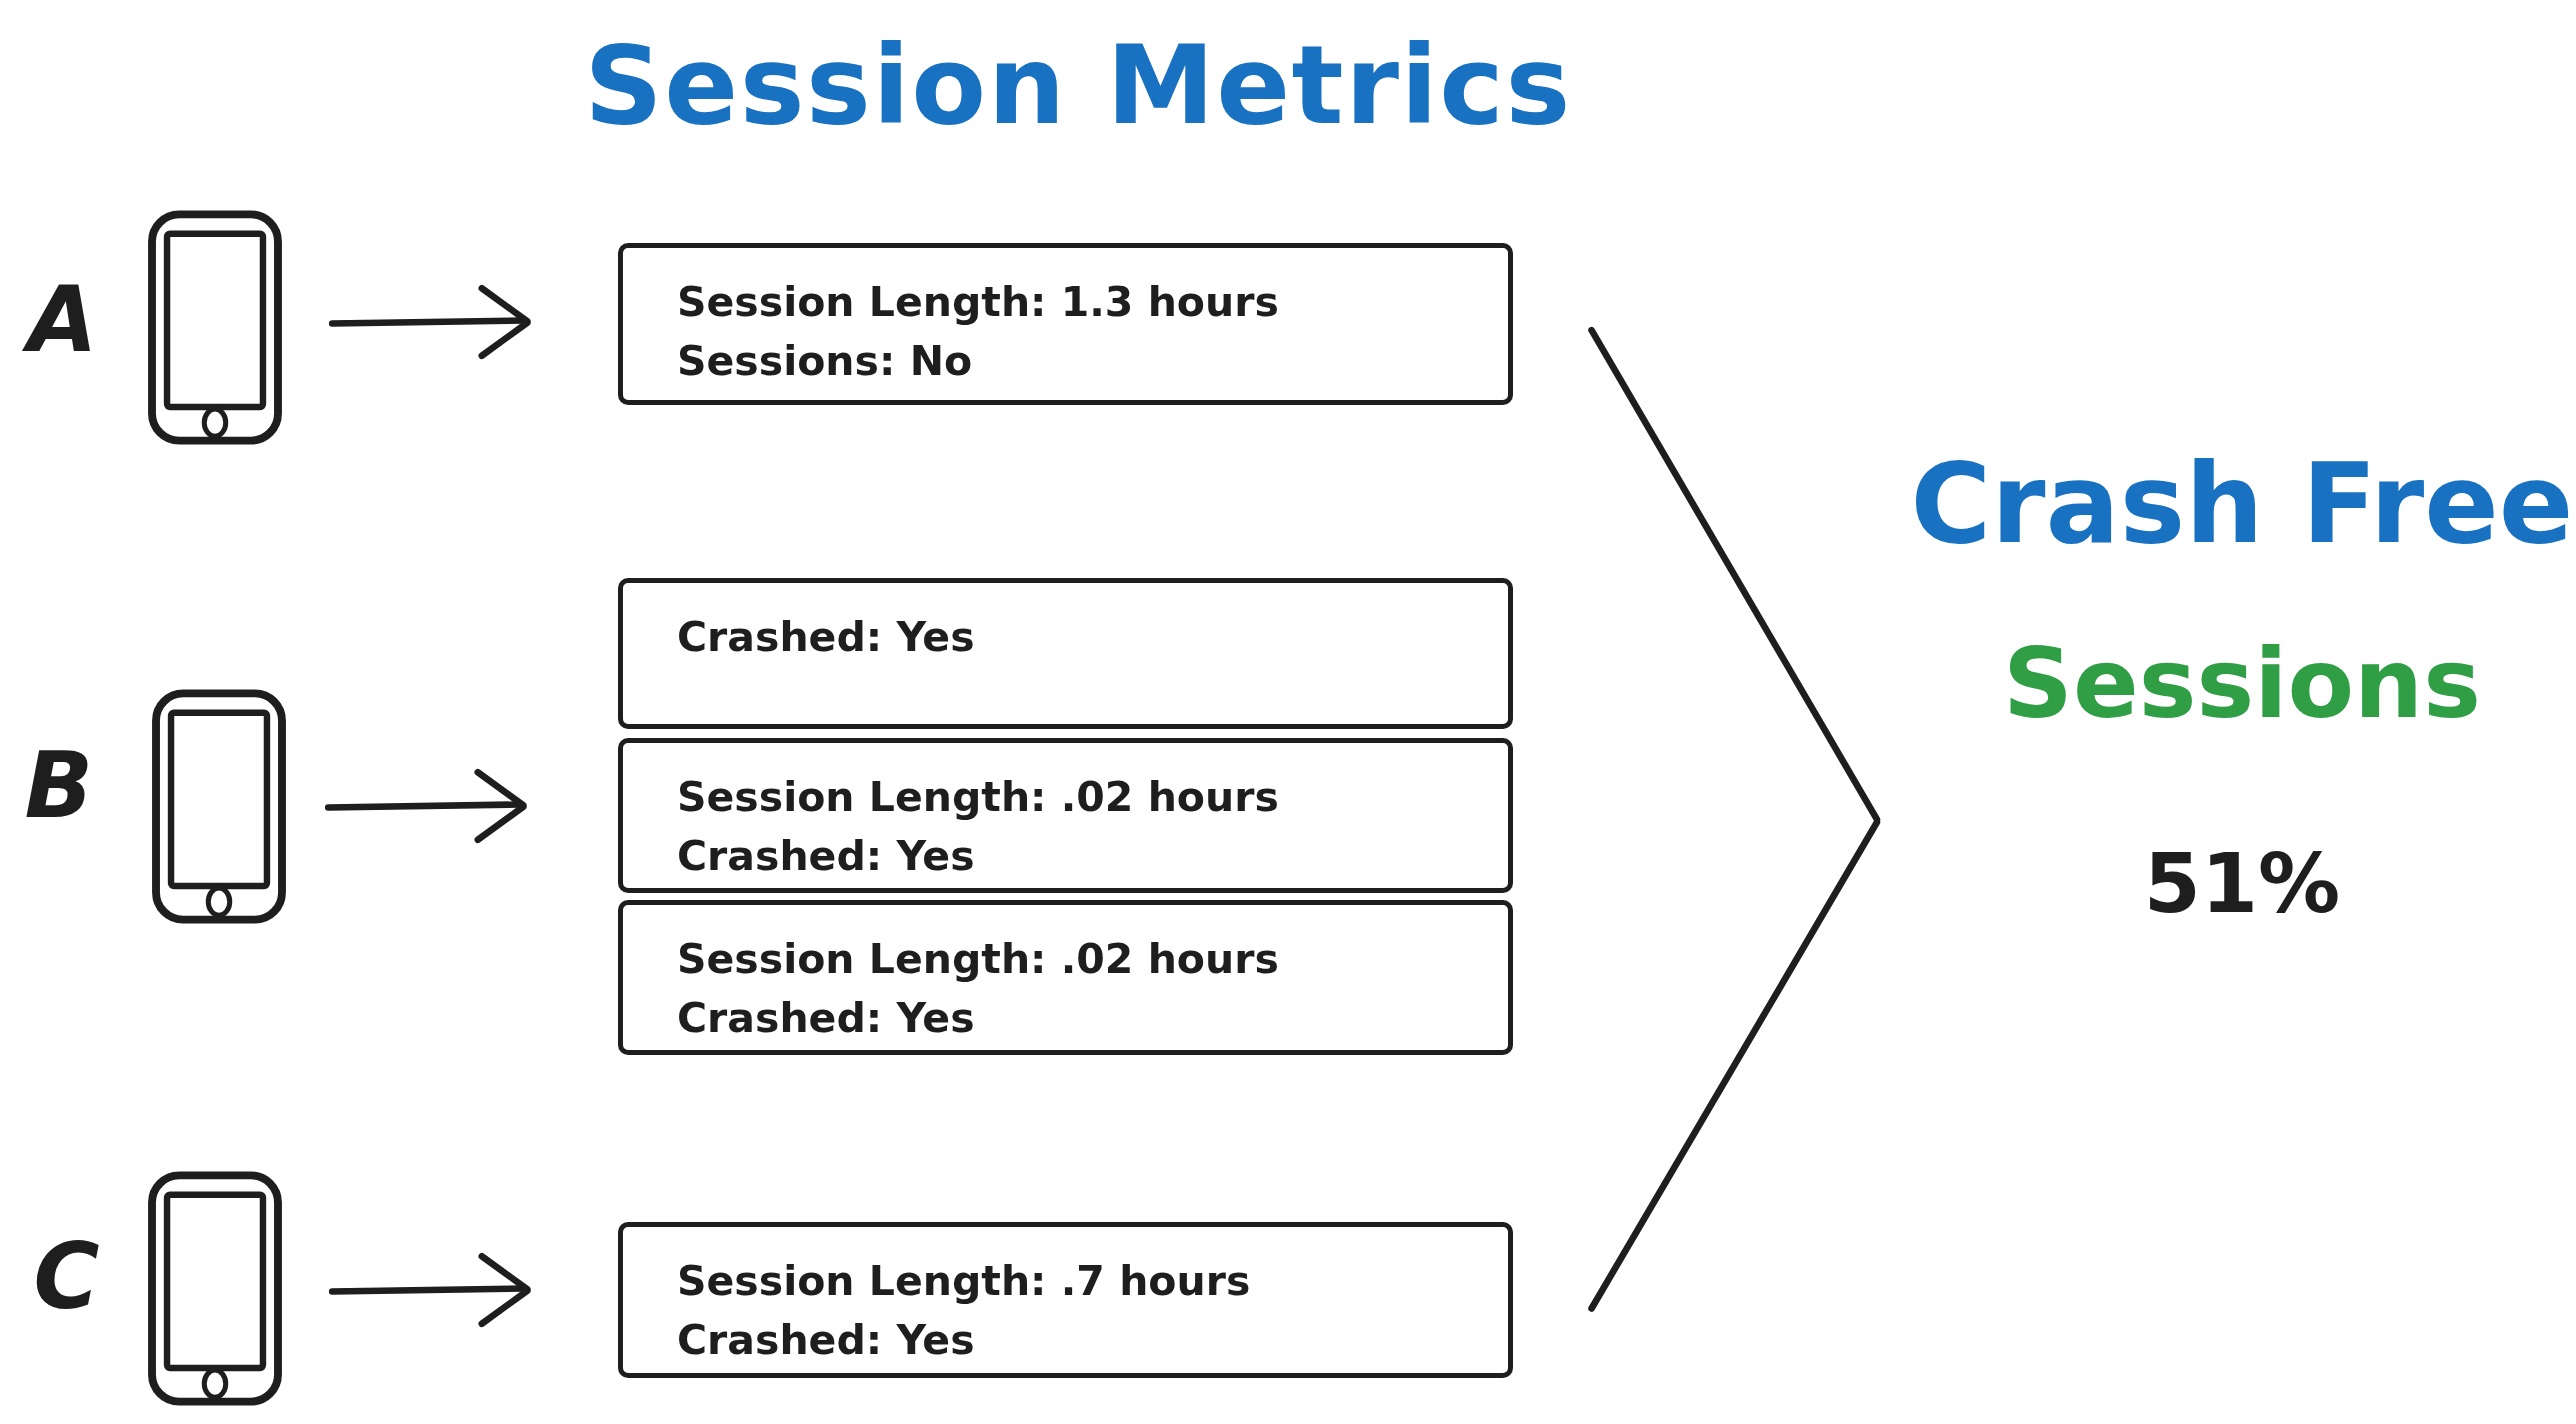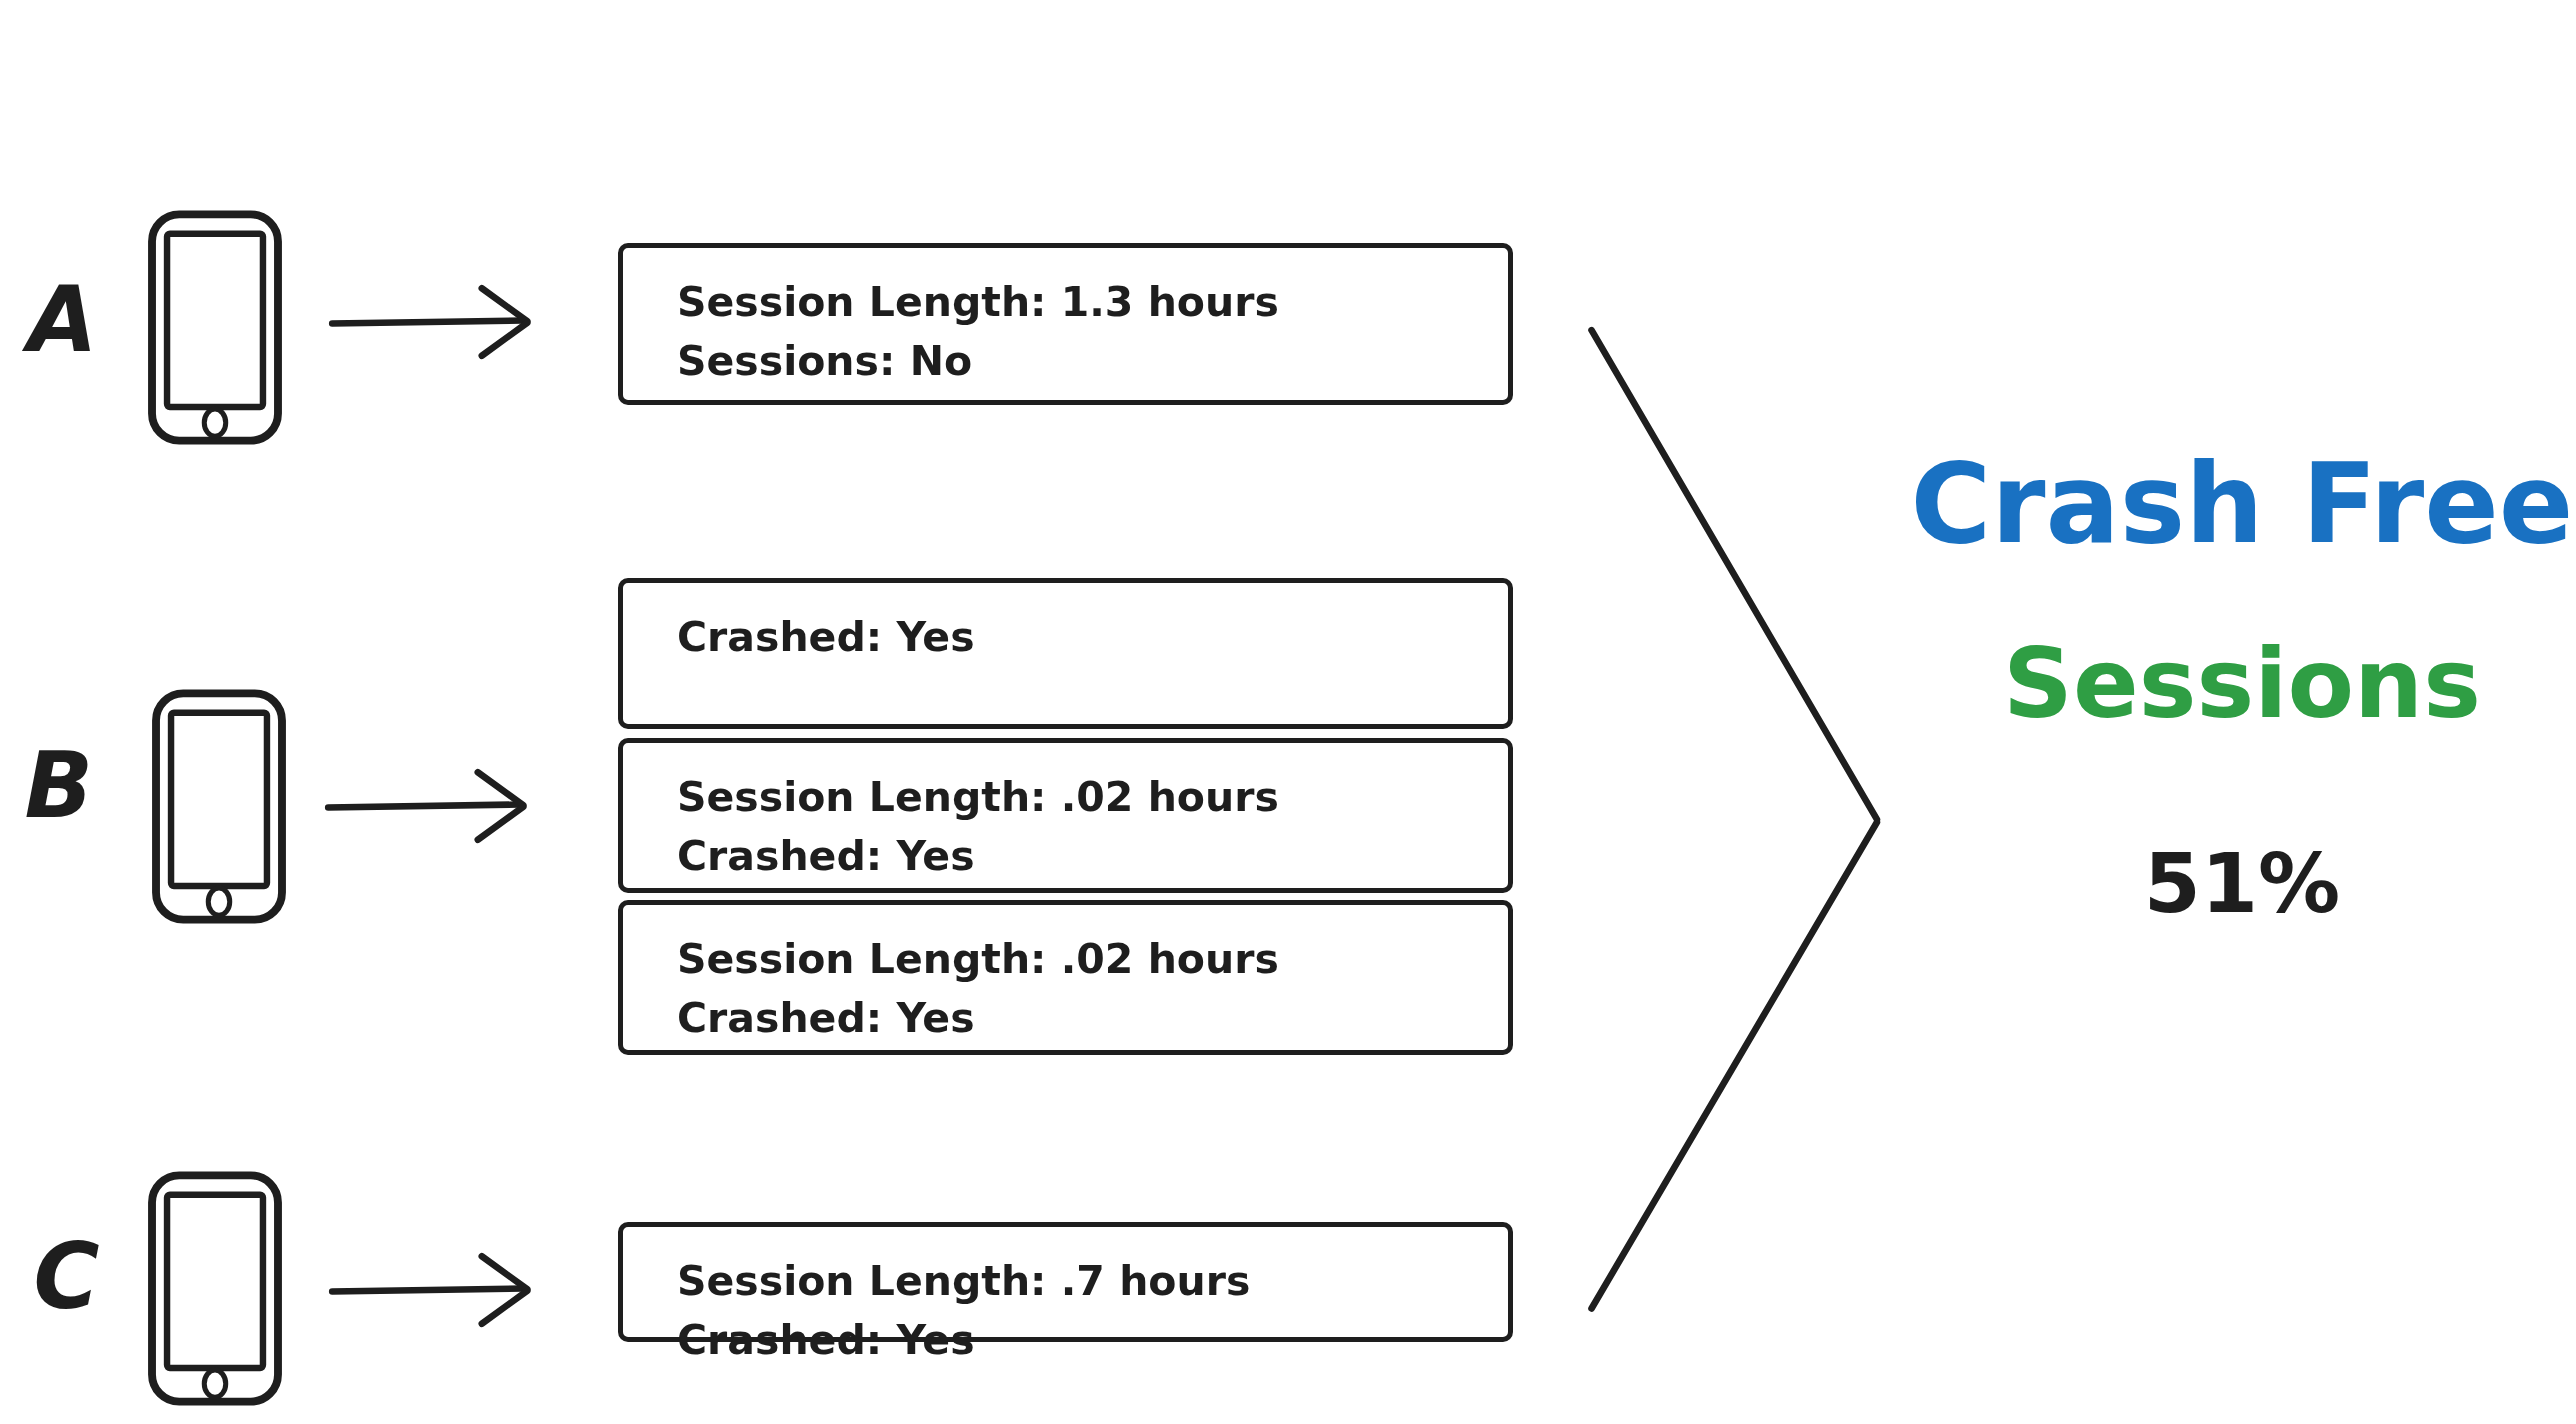--- a/index.html
+++ b/index.html
@@ -53,21 +53,21 @@
   }
   .session-box .line {
     font-size: 41px; font-weight: 700;
     color: #1e1e1e; line-height: 59px;
     white-space: nowrap;
   }
   .box-a1 { top: 243px;  height: 162px; }
   .box-b1 { top: 578px;  height: 151px; }
   .box-b2 { top: 738px; height: 155px; }
   .box-b3 { top: 900px; height: 155px; }
-  .box-c1 { top: 1222px; height: 120px; }
+  .box-c1 { top: 1222px; height: 156px; }
 
   .chevron { left: 1568px; top: 309px; }
 
   .result-line1 {
     left: 1907px; top: 440px; width: 670px;
     font-size: 110px; font-weight: 700;
     color: #1971c2; text-align: center; white-space: nowrap;
   }
   .result-line2 {
     left: 1907px; top: 627px; width: 670px;
@@ -80,20 +80,21 @@
     color: #1e1e1e; text-align: center; white-space: nowrap;
   }
 
   svg { display: block; }
 </style>
 </head>
 <body>
 
 <div class="canvas">
 
+  <div class="abs diagram-title">Session Metrics</div>
 
   <div class="abs device-label label-a">A</div>
   <span class="abs phone-a">
     <svg width="136" height="239" viewBox="0 0 190 330" fill="none" stroke="#1e1e1e" stroke-linecap="round" stroke-linejoin="round">
       <rect x="7" y="7" width="176" height="316" rx="38" stroke-width="11"></rect>
       <rect x="28" y="34" width="134" height="242" rx="4" stroke-width="9"></rect>
       <ellipse cx="95" cy="298" rx="15" ry="19" stroke-width="7"></ellipse>
     </svg>
   </span>
   <span class="abs arrow-a">

